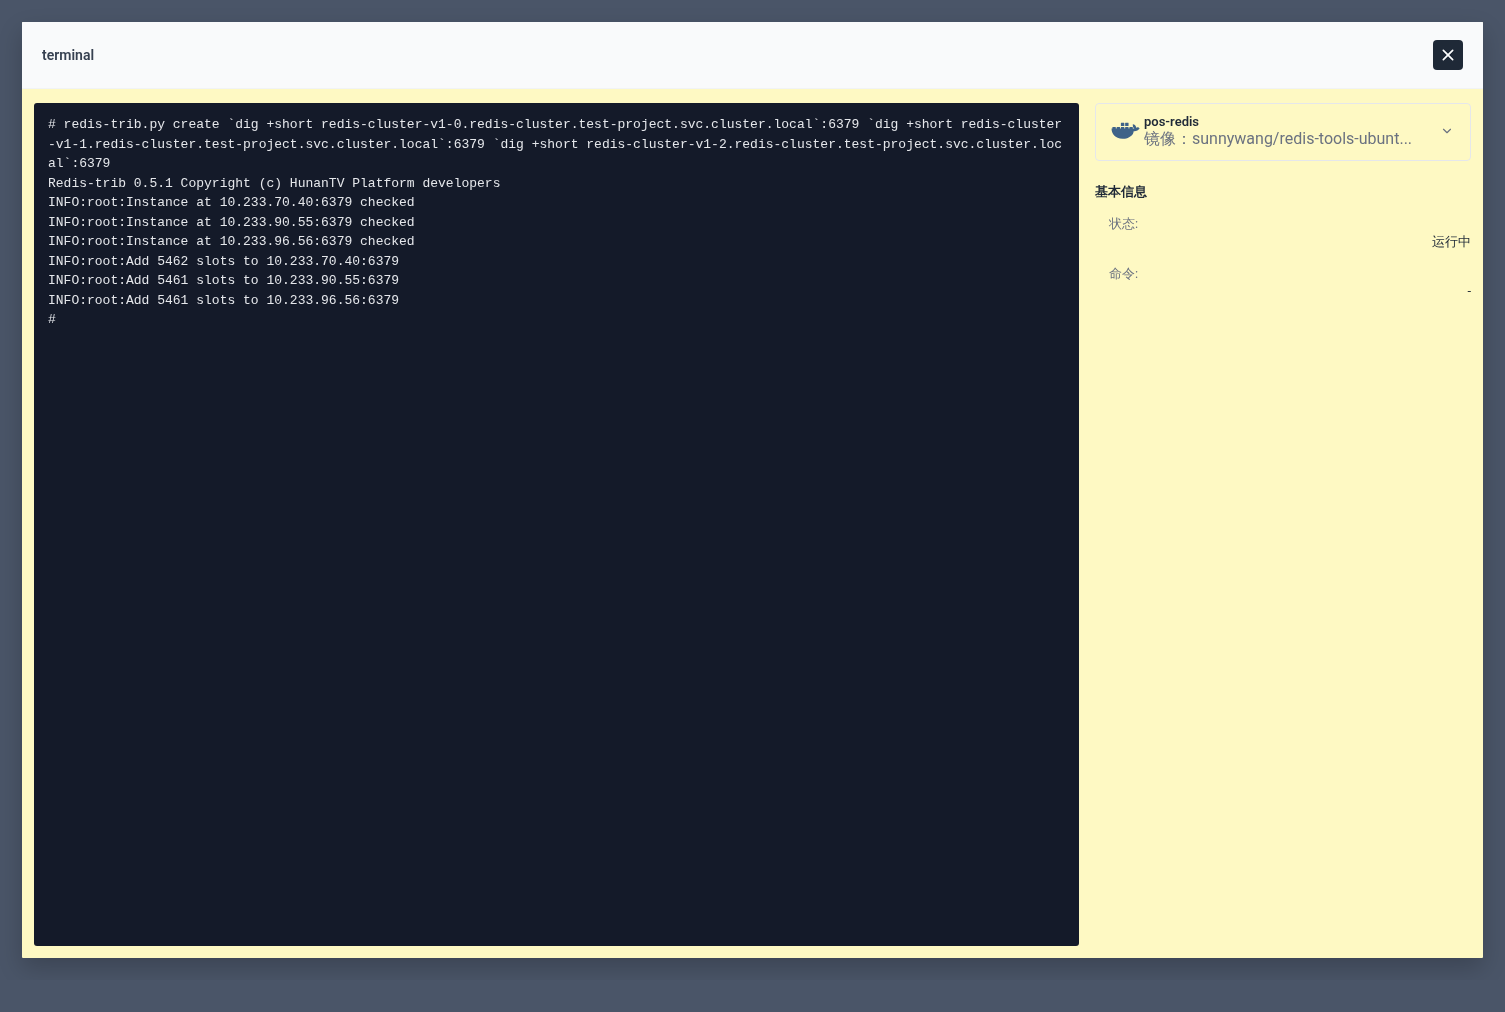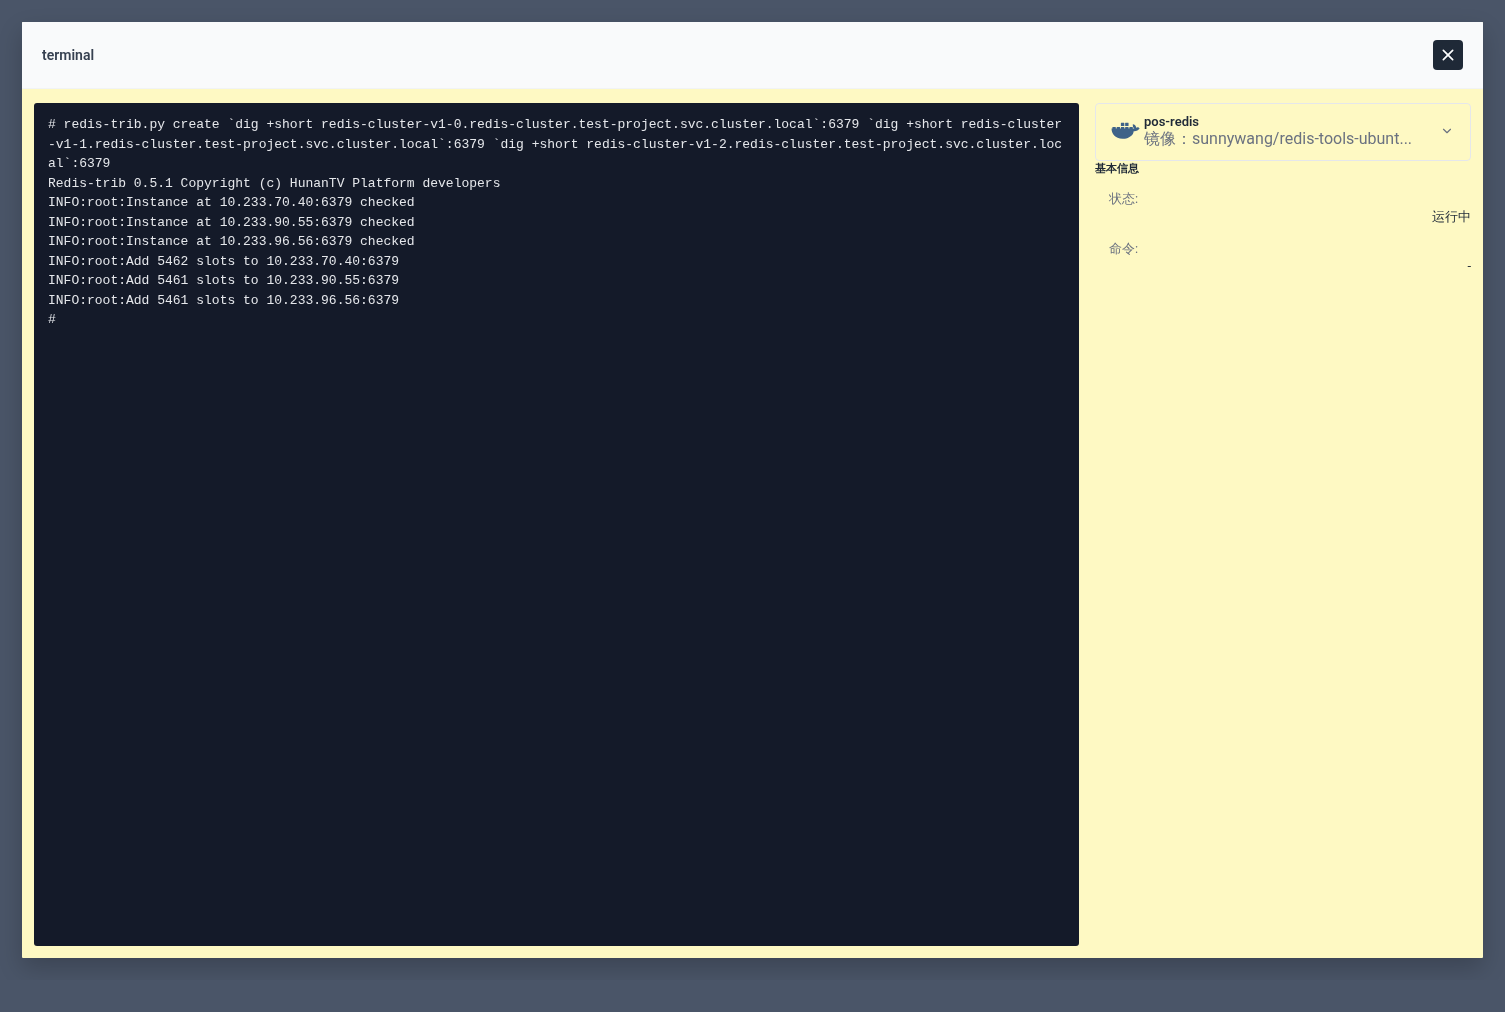--- a/index.html
+++ b/index.html
@@ -95,22 +95,23 @@
   .container-sub {
     font-size: 16px;
     color: #6b7280;
     white-space: nowrap;
     overflow: hidden;
     text-overflow: ellipsis;
   }
   .chevron { color: #6b7280; flex-shrink: 0; }
   .section-title {
     font-weight: 600;
-    font-size: 11px;
+    font-size: 13px;
     color: #1f2937;
+    margin-top: 22px;
     margin-bottom: 14px;
   }
   .info-row {
     display: flex;
     font-size: 13px;
     margin-bottom: 14px;
     padding-left: 14px;
     flex-direction: column;
   }
   .info-label {

